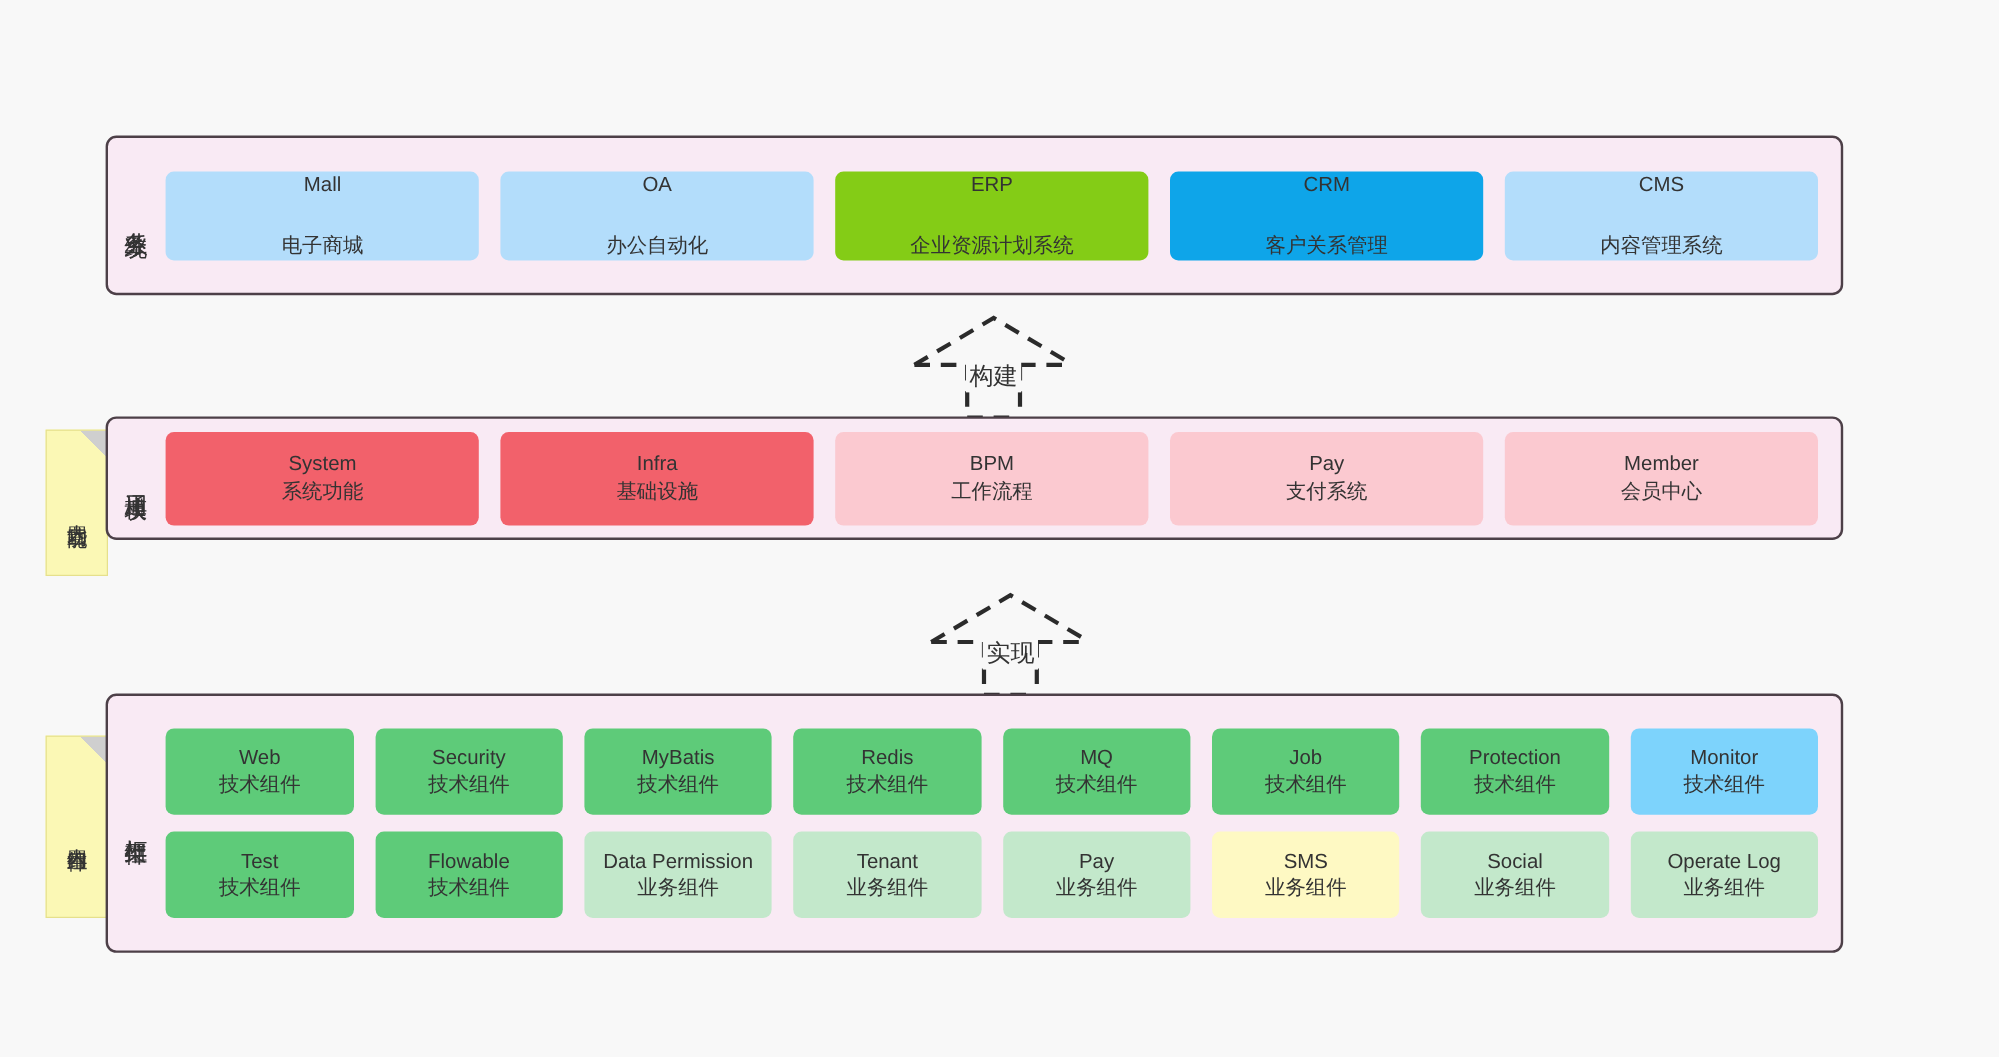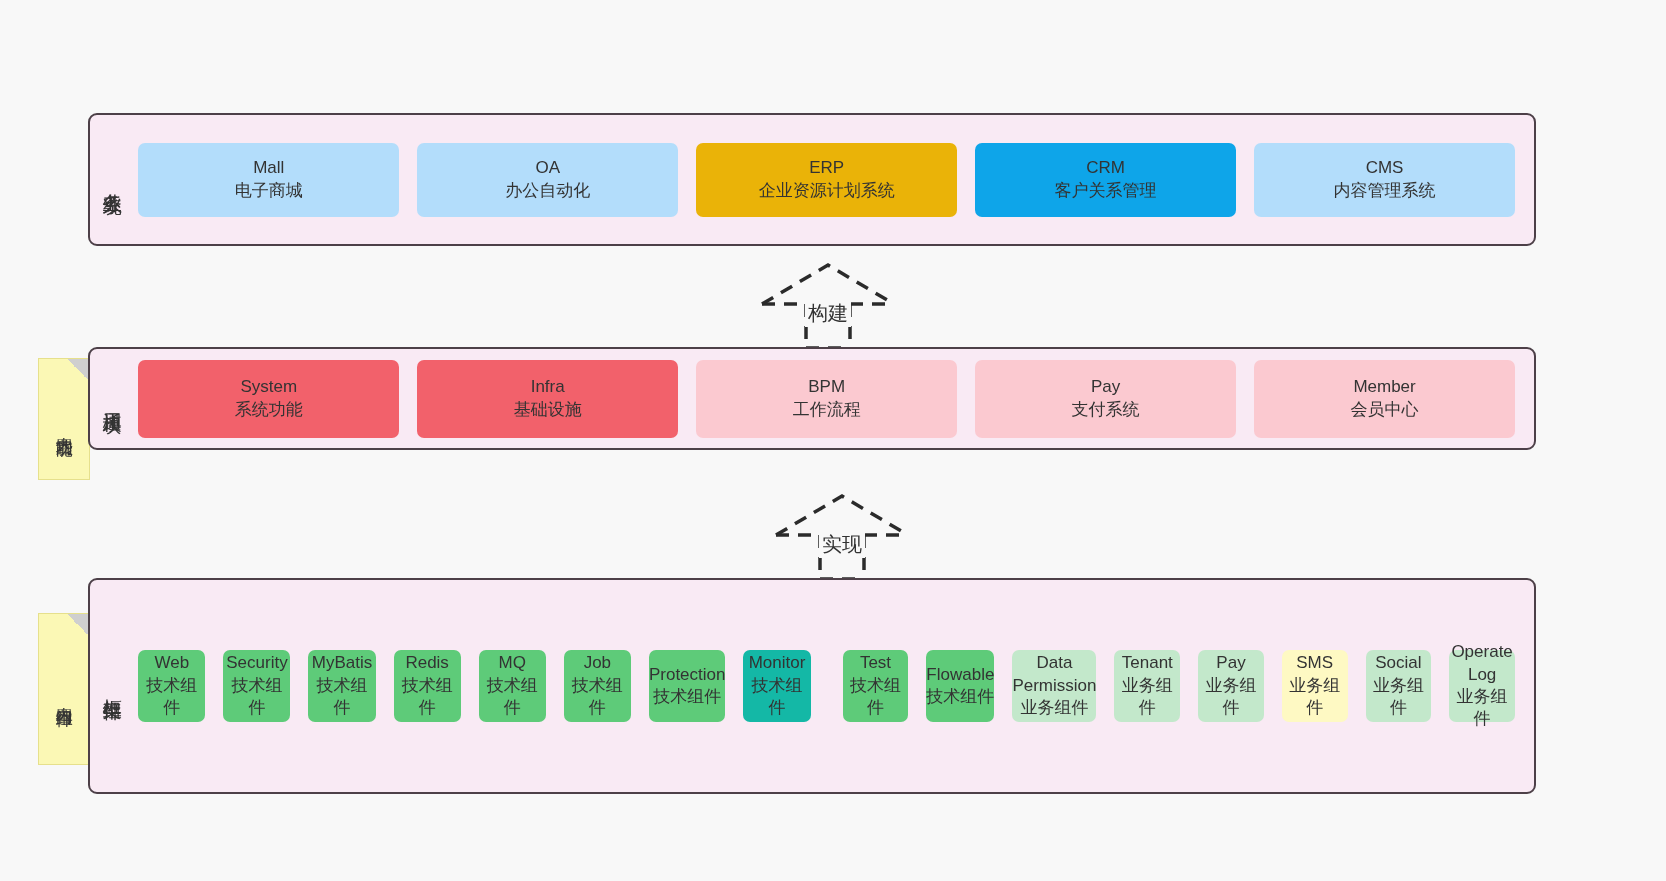--- a/index.html
+++ b/index.html
@@ -45,20 +45,21 @@
   
   .cards {
     display: flex;
     flex: 1;
     gap: 0;
     height: 100%;
     align-items: center;
     padding-right: 10px;
   }
   .cards.two-row {
+    flex-direction: column;
     justify-content: center;
     gap: 14px;
   }
   .card-row {
     display: flex;
     width: 100%;
   }
 
   .card {
     box-sizing: border-box;
@@ -71,21 +72,21 @@
     font-size: 17px;
     line-height: 1.32;
     color: #333333;
     margin: 0 9px;
     flex: 1;
     user-select: none;
   }
   .card .t-en { display: block; }
   .card .t-cn { display: block; }
 
-  .h-top .card { height: 74px; }
+  .h-top .card { height: 74px; justify-content: space-between; }
   .h-mid .card { height: 78px; }
   .h-bot .card { height: 72px; }
 
   
   .note {
     position: absolute;
     box-sizing: border-box;
     background: #fbf8b5;
     border: 1px solid #e6e08c;
     z-index: 2;
@@ -149,21 +150,21 @@
   <div class="cards">
 
     <div class="card" style="background:#b3ddfb;">
       <span class="t-en">Mall</span>
       <span class="t-cn">电子商城</span>
     </div>
     <div class="card" style="background:#b3ddfb;">
       <span class="t-en">OA</span>
       <span class="t-cn">办公自动化</span>
     </div>
-    <div class="card" style="background:#eab308;">
+    <div class="card" style="background:#84cc16;">
       <span class="t-en">ERP</span>
       <span class="t-cn">企业资源计划系统</span>
     </div>
     <div class="card" style="background:#0ea5e9;">
       <span class="t-en">CRM</span>
       <span class="t-cn">客户关系管理</span>
     </div>
     <div class="card" style="background:#b3ddfb;">
       <span class="t-en">CMS</span>
       <span class="t-cn">内容管理系统</span>
@@ -244,21 +245,21 @@
         <span class="t-cn">技术组件</span>
       </div>
       <div class="card" style="background:#5ecb79;">
         <span class="t-en">Job</span>
         <span class="t-cn">技术组件</span>
       </div>
       <div class="card" style="background:#5ecb79;">
         <span class="t-en">Protection</span>
         <span class="t-cn">技术组件</span>
       </div>
-      <div class="card" style="background:#14b8a6;">
+      <div class="card" style="background:#7dd3fc;">
         <span class="t-en">Monitor</span>
         <span class="t-cn">技术组件</span>
       </div>
     </div>
 
     <div class="card-row">
       <div class="card" style="background:#5ecb79;">
         <span class="t-en">Test</span>
         <span class="t-cn">技术组件</span>
       </div>

